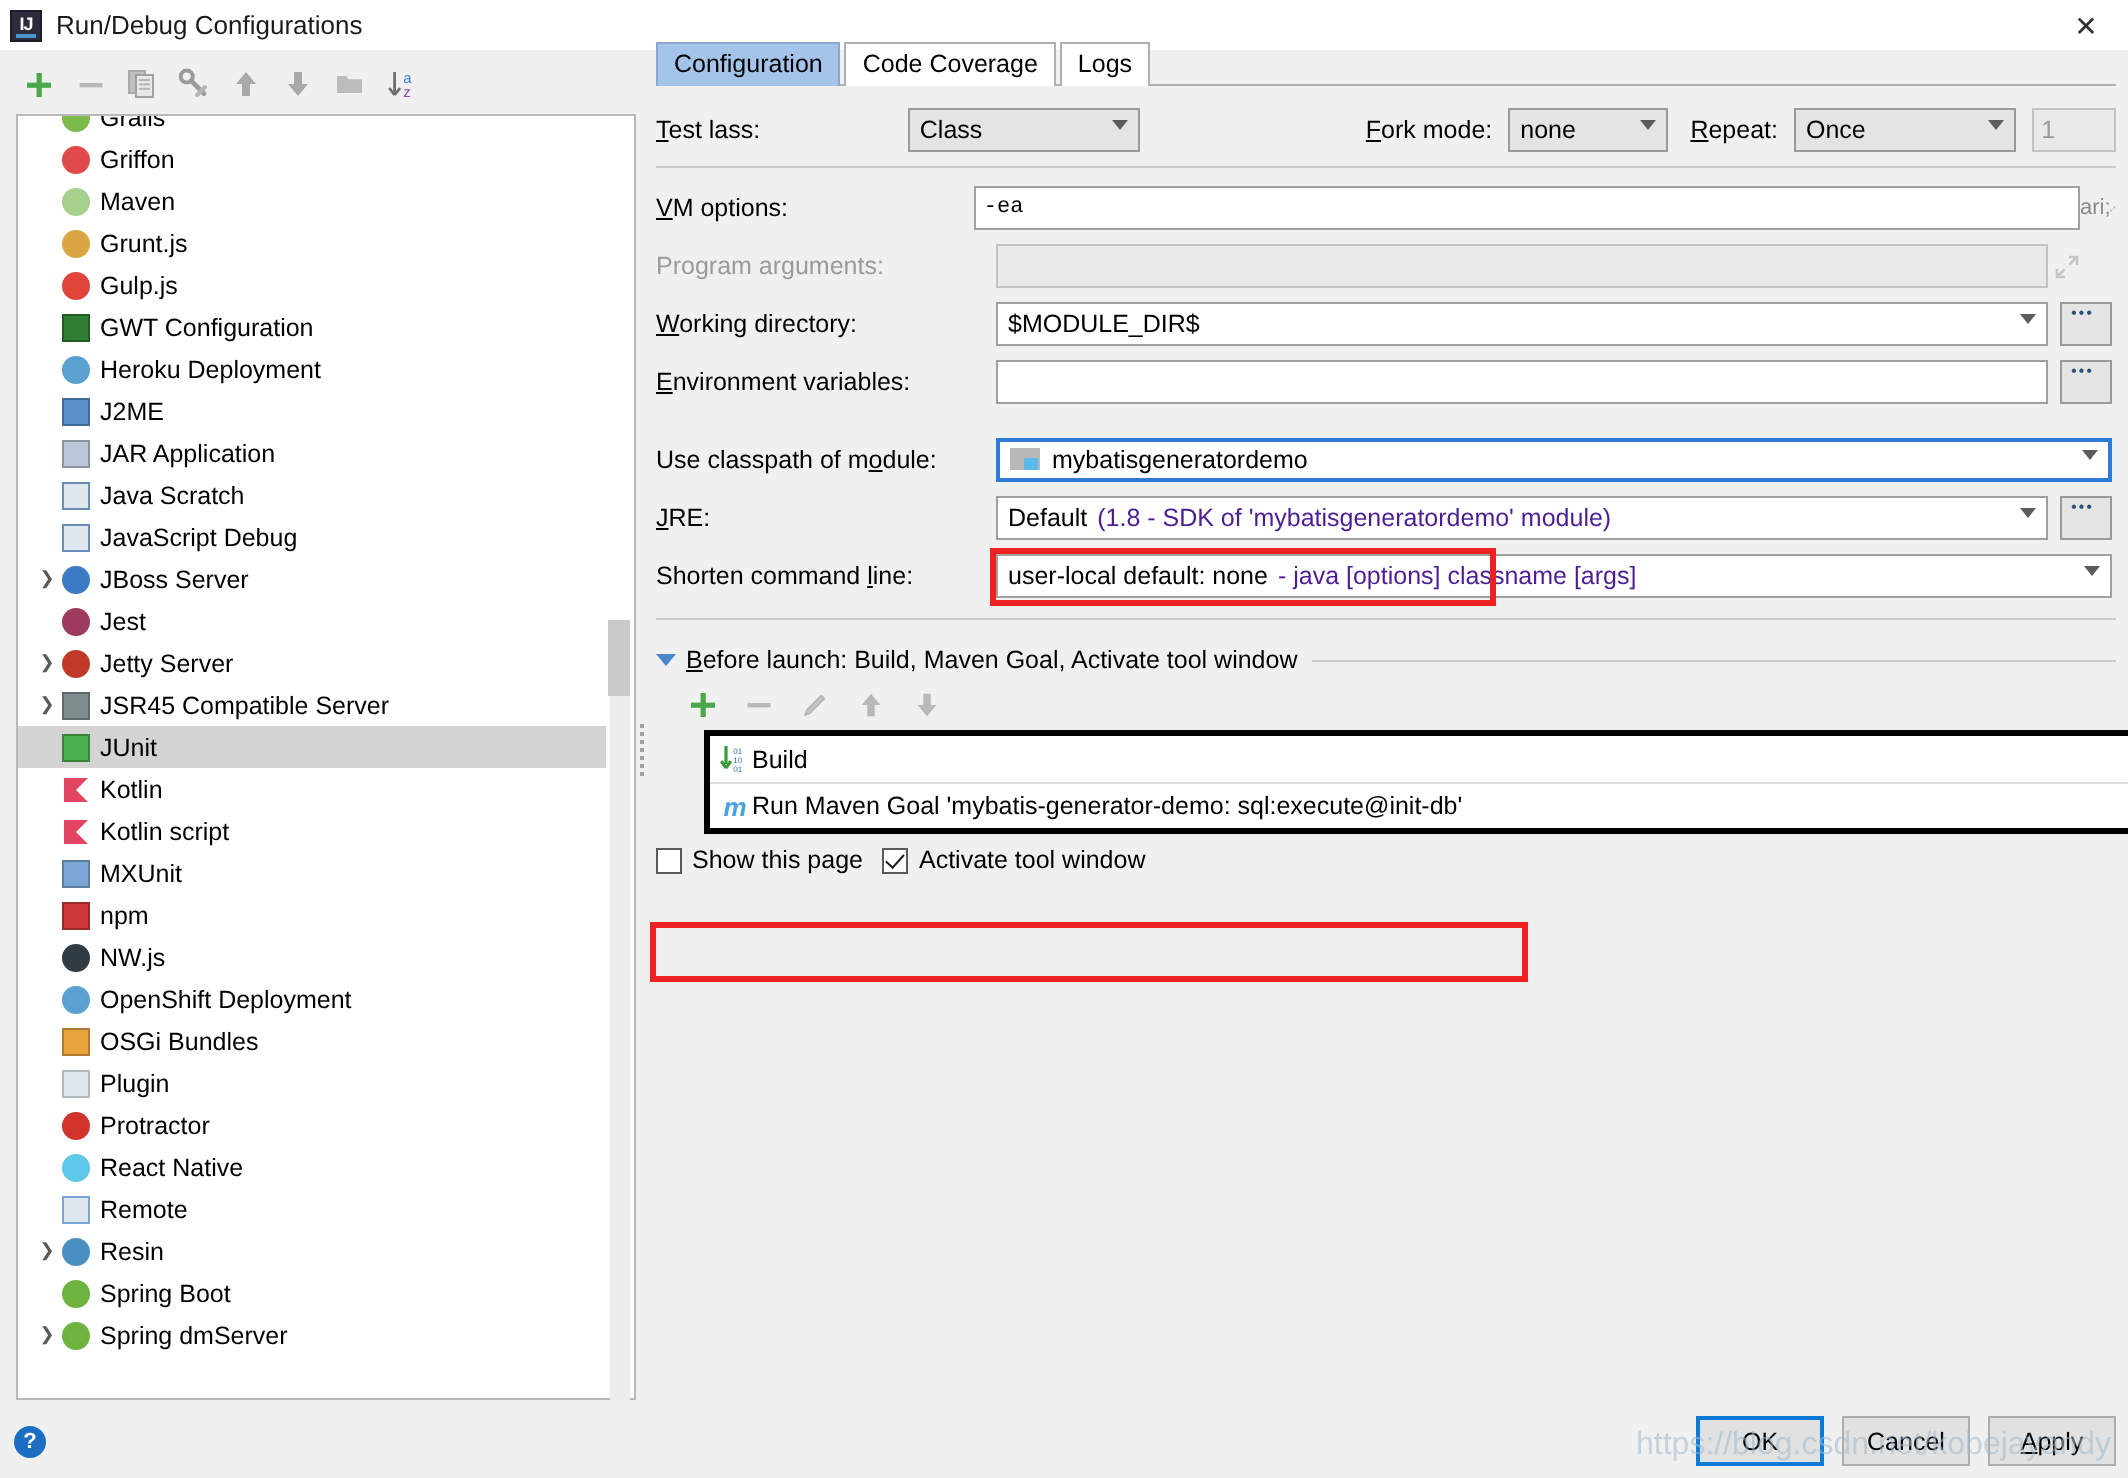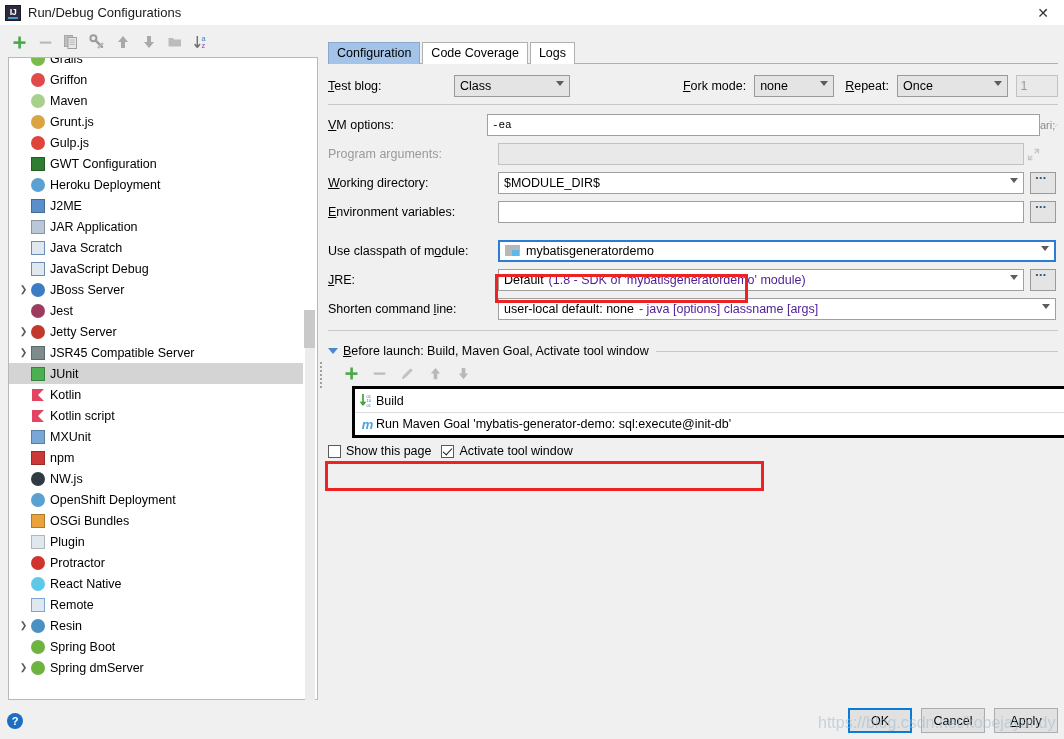--- a/index.html
+++ b/index.html
@@ -93,21 +93,21 @@
     position: absolute; left: 1px; top: 252px; width: 11px; height: 38px;
     background: #c9c9c9;
   }
   .splitter-dots {
     position: absolute; left: 318px; top: 362px; width: 6px; height: 26px;
     display: flex; flex-direction: column; justify-content: space-between; align-items: center;
   }
   .splitter-dots i { width: 2px; height: 2px; background: #a0a0a0; display: block; }
 
   
-  .right { position: absolute; left: 328px; top: 40px; width: 730px; height: 660px; }
+  .right { position: absolute; left: 328px; top: 19px; width: 730px; height: 660px; }
 
   .tabs { display: flex; align-items: flex-end; height: 24px; position: relative; }
   .tabs::after {
     content: ""; position: absolute; left: 0; right: 0; bottom: 0;
     height: 1px; background: #b0b0b0;
   }
   .tab {
     height: 22px; line-height: 21px; padding: 0 8px;
     border: 1px solid #b0b0b0; border-bottom: none; background: #ffffff;
     margin-right: 2px; font-size: 12.5px; cursor: default; position: relative; z-index: 2;
@@ -505,21 +505,21 @@
     <div class="tabs" id="tabs">
         <div class="tab active">Configuration</div>
         <div class="tab">Code Coverage</div>
         <div class="tab">Logs</div>
       </div>
 
     <div class="form">
 
       <div class="row">
         <div class="lbl" style="width:140px">
-          <span class="u">T</span><span>est blog:</span>
+          <span class="u">T</span><span>est lass:</span>
         </div>
         <div class="combo grey" style="width:126px">
           <span>Class</span>
           <span class="cv"></span>
         </div>
         <div class="lbl" style="margin-left:113px">
           <span class="u">F</span>ork mode:
         </div>
         <div class="combo grey" style="width:86px;margin-left:8px">
           <span>none</span>

